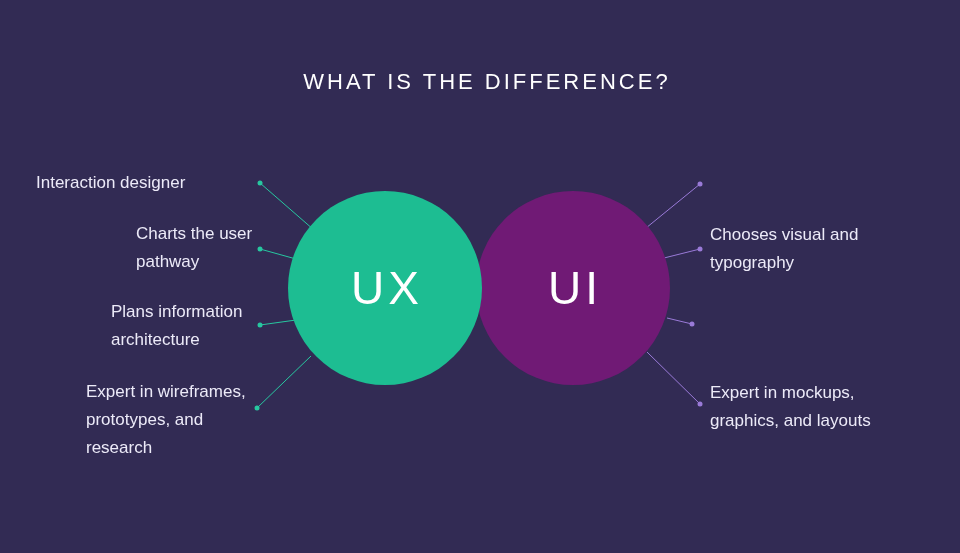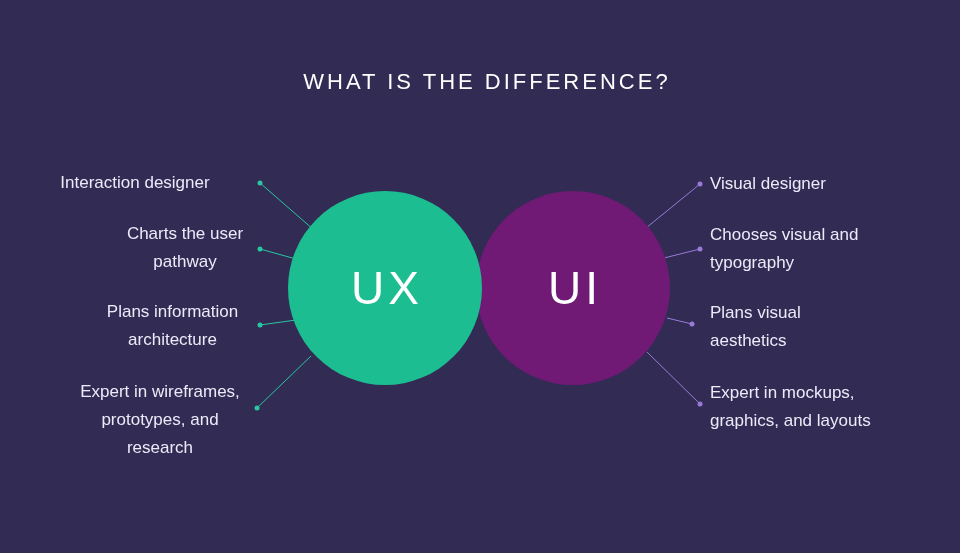--- a/index.html
+++ b/index.html
@@ -64,22 +64,22 @@
     padding-left: 4px; 
   }
   .label {
     position: absolute;
     color: #eceaf8;
     font-size: 17px;
     line-height: 28px;
     z-index: 3;
   }
   .label-left {
-    right: 710px;
-    text-align: center;
+    right: 694px;
+    text-align: left;
   }
   .label-right {
     left: 710px;
     text-align: left;
   }
   .ux-item-1 { top: 169px; width: 230px; }
   .ux-item-2 { top: 220px; width: 130px; }
   .ux-item-3 { top: 298px; width: 155px; }
   .ux-item-4 { top: 378px; width: 180px; }
   .ui-item-1 { top: 170px; width: 220px; }
@@ -125,18 +125,16 @@
 
   <div class="circle circle-ui">
     <span class="circle-letters">UI</span>
   </div>
 
   <div class="label label-left ux-item-1">Interaction designer</div>
   <div class="label label-left ux-item-2">Charts the user pathway</div>
   <div class="label label-left ux-item-3">Plans information architecture</div>
   <div class="label label-left ux-item-4">Expert in wireframes, prototypes, and research</div>
 
-  <div class="label label-right ui-item-1">Visual designer</div>
   <div class="label label-right ui-item-2">Chooses visual and typography</div>
-  <div class="label label-right ui-item-3">Plans visual aesthetics</div>
   <div class="label label-right ui-item-4">Expert in mockups, graphics, and layouts</div>
 
 </div>
 
 </body></html>

